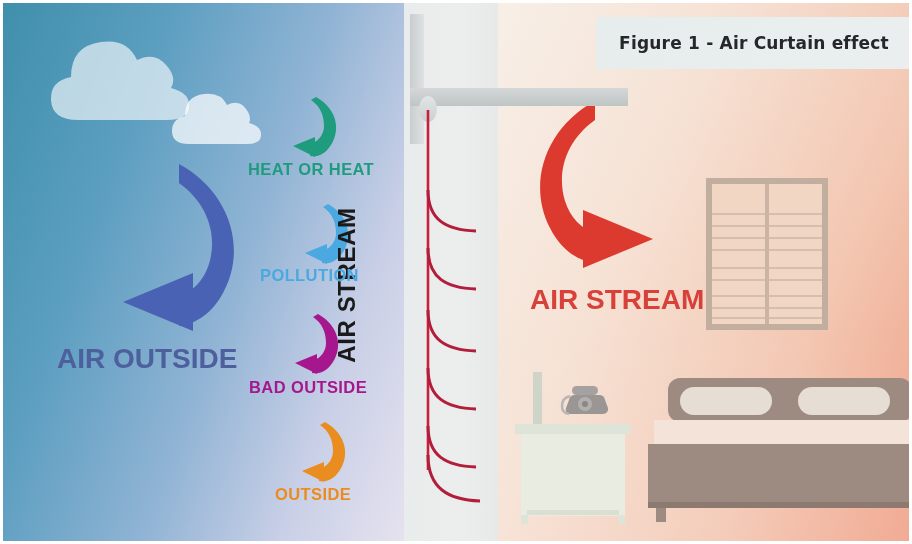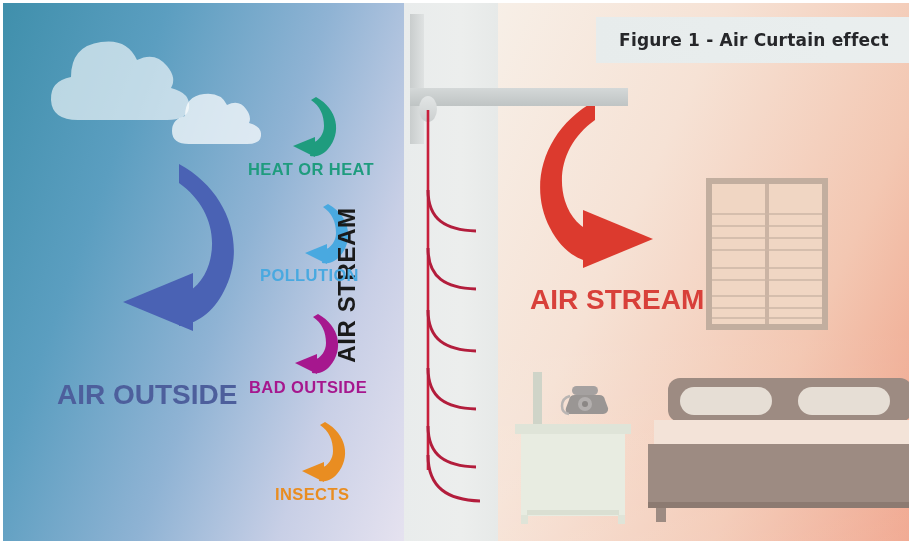--- a/index.html
+++ b/index.html
@@ -29,21 +29,21 @@
     position:absolute; left:498px; top:0; width:414px; height:544px;
     background:linear-gradient(180deg, rgba(255,255,255,0) 60%, rgba(255,255,255,.12) 100%);
   }
   .outer-border{
     position:absolute; left:0; top:0; width:912px; height:544px;
     border:3px solid #ffffff; box-sizing:border-box; pointer-events:none;
   }
 
   
   .title-banner{
-    position:absolute; left:596px; top:17px; width:316px; height:46px;
+    position:absolute; left:596px; top:17px; width:316px; height:52px;
     background:linear-gradient(90deg,#e7ecec 0%, #e9eeee 75%, #eaeeee 100%);
     display:flex; align-items:center; justify-content:center;
   }
   .title-text{
     font-size:17px; font-weight:bold; color:#26272a; letter-spacing:.2px;
     font-family:"DejaVu Sans", sans-serif;
   }
 
   
   .cloud{ position:absolute; }
@@ -51,21 +51,21 @@
 
   
   .arrow{ position:absolute; }
   .arrow svg{ display:block; overflow:visible; }
 
   
   .lbl{ position:absolute; font-weight:bold; white-space:nowrap;
         font-family:"Liberation Sans", sans-serif; }
   .lbl-small{ font-size:16.5px; letter-spacing:.4px; }
 
-  .lbl-airoutside{ left:57px; top:343px; color:#4d5f9c; font-size:28px;margin-top:36px; }
+  .lbl-airoutside{ left:57px; top:343px; color:#4d5f9c; font-size:28px; }
   .lbl-airinside { left:530px; top:284px; color:#d8403a; font-size:28px; }
 
   .lbl-heat { left:248px; top:160px; color:#1f9c7e; }
   .lbl-poll { left:260px; top:266px; color:#49a9e0; }
   .lbl-smell{ left:249px; top:378px; color:#a6178e; }
   .lbl-ins  { left:275px; top:485px; color:#e98d21; }
 
   .lbl-airstream{
     position:absolute; left:347px; top:285px;
     transform:translate(-50%,-50%) rotate(-90deg);
@@ -246,20 +246,20 @@
 
   <div class="lbl lbl-airoutside">AIR OUTSIDE</div>
 
   <div class="lbl lbl-airinside">AIR STREAM</div>
 
   <div class="lbl-airstream">AIR STREAM</div>
 
   <div class="lbl lbl-small lbl-heat">HEAT OR HEAT</div>
   <div class="lbl lbl-small lbl-poll">POLLUTION</div>
   <div class="lbl lbl-small lbl-smell">BAD OUTSIDE</div>
-  <div class="lbl lbl-small lbl-ins">INSECTS</div>
+  <div class="lbl lbl-small lbl-ins">OUTSIDE</div>
 
   <div class="title-banner">
     <span class="title-text">Figure 1 - Air Curtain effect</span>
   </div>
 
   <div class="outer-border"></div>
 </div>
 
 </body></html>

